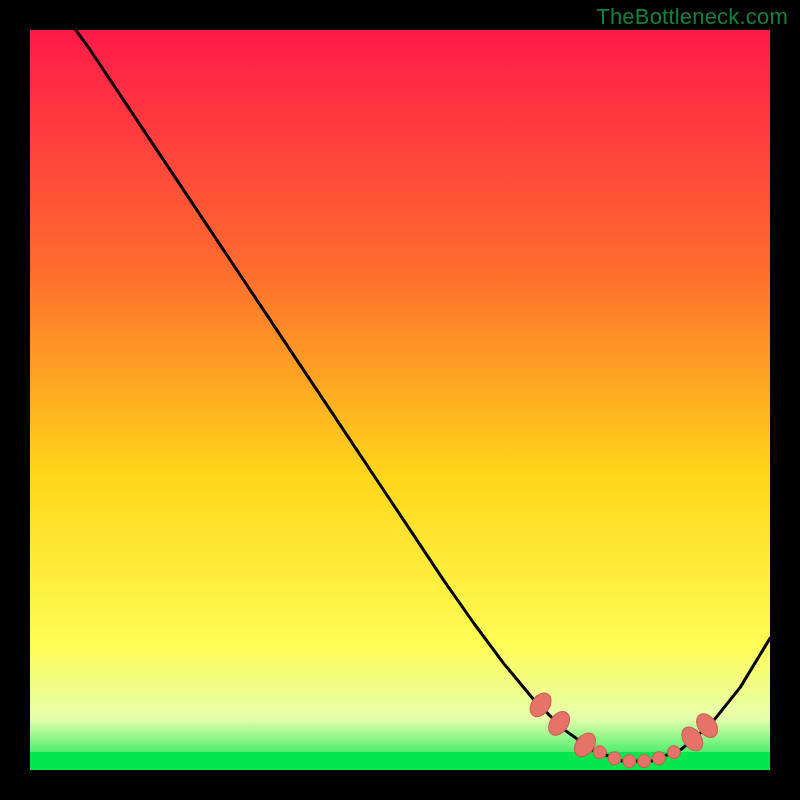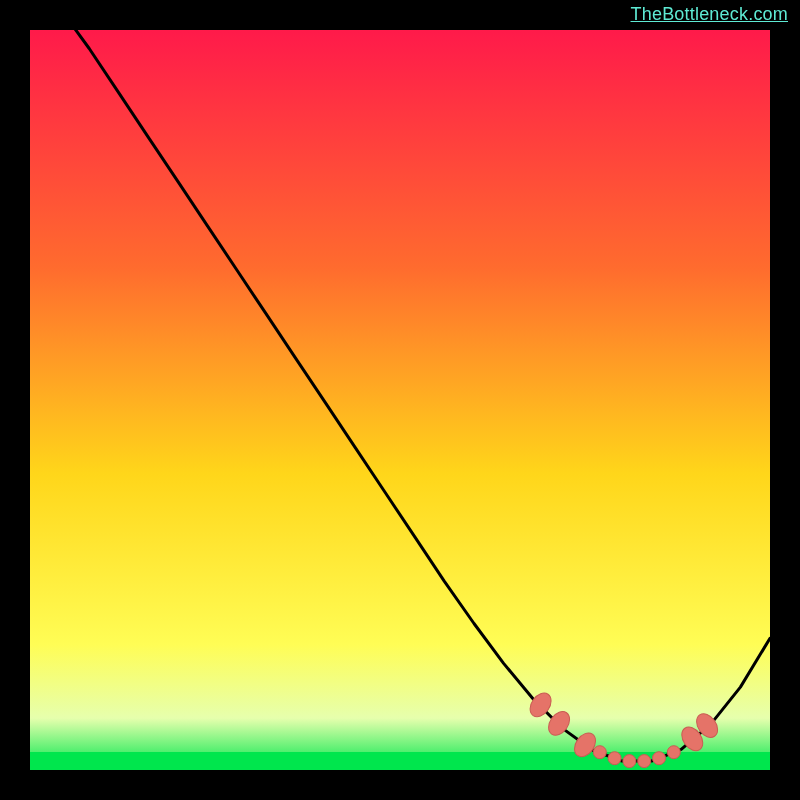--- a/index.html
+++ b/index.html
@@ -23,25 +23,24 @@
     position: absolute;
     left: 0;
     top: 0;
     width: 740px;
     height: 740px;
   }
   .watermark {
     position: absolute;
     top: 4px;
     right: 12px;
-    color: #5eead4;
-    font-size: 18px;
+    color: #15803d;
+    font-size: 22px;
     font-weight: 500;
     letter-spacing: 0.2px;
-    text-decoration: underline;
   }
   svg { display: block; }
 </style>
 </head>
 <body>
 
 <div class="watermark">TheBottleneck.com</div>
 
 <div class="frame">
   <svg class="plot" viewBox="0 0 740 740" preserveAspectRatio="none">

